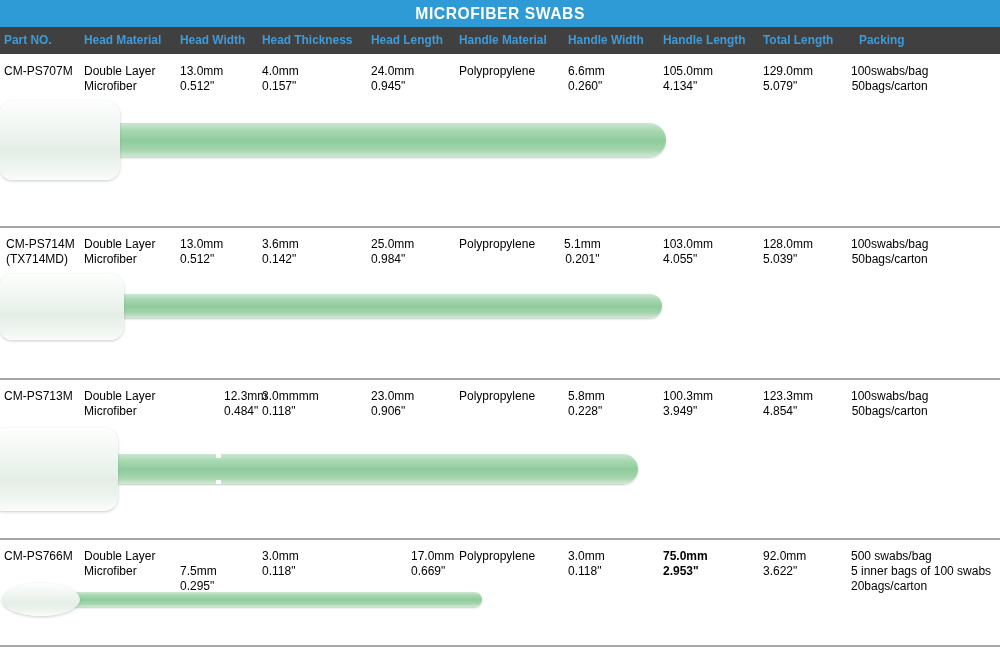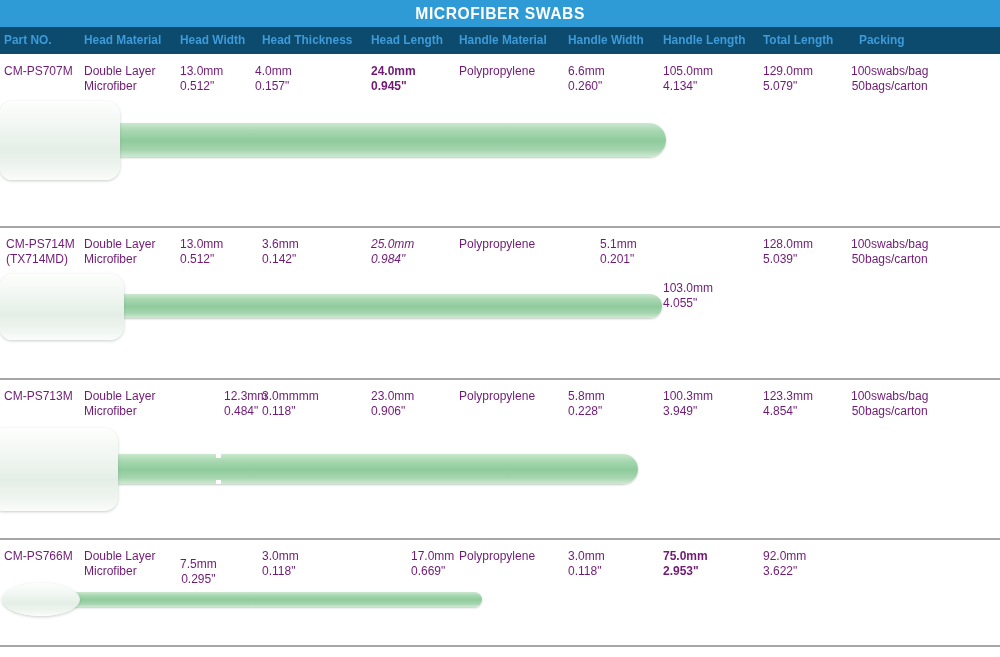--- a/index.html
+++ b/index.html
@@ -31,21 +31,21 @@
     font-weight: bold;
     letter-spacing: 0.6px;
     transform: scaleX(0.92);
     font-family: "Liberation Sans", sans-serif;
   }
 
   
   .col-header {
     position: relative;
     height: 27px;
-    background: #0c4a6e;
+    background: #404040;
   }
   .col-header .col-label {
     position: absolute;
     top: 6px;
     color: #3d9bd9;
     font-size: 12.5px;
     font-weight: bold;
     white-space: nowrap;
     transform: scaleX(0.95);
     transform-origin: left center;
@@ -58,21 +58,21 @@
   .row {
     position: relative;
     border-top: 2px solid #a6a6a8;
     background: #ffffff;
   }
   .row.first { border-top: none; }
   .spec-cell {
     position: absolute;
     font-size: 12px;
     line-height: 15px;
-    color: #701a75;
+    color: #000000;
     white-space: nowrap;
   }
   .spec-cell .ln { display: block; }
   .spec-cell.center-lines { text-align: center; }
 
   
   .swab {
     position: absolute;
   }
   .swab .handle {
@@ -144,25 +144,25 @@
         <span class="ln">CM-PS707M</span>
       </span>
     <span class="spec-cell" style="left:84px;  top:10px;">
         <span class="ln">Double Layer</span>
         <span class="ln">Microfiber</span>
       </span>
     <span class="spec-cell" style="left:180px; top:10px;">
         <span class="ln">13.0mm</span>
         <span class="ln">0.512"</span>
       </span>
-    <span class="spec-cell" style="left:255px; top:10px;">
+    <span class="spec-cell" style="left:262px; top:10px;">
         <span class="ln">4.0mm</span>
         <span class="ln">0.157"</span>
       </span>
-    <span class="spec-cell" style="left:371px; top:10px;font-weight:bold;">
+    <span class="spec-cell" style="left:371px; top:10px;">
         <span class="ln">24.0mm</span>
         <span class="ln">0.945"</span>
       </span>
     <span class="spec-cell" style="left:459px; top:10px;">
         <span class="ln">Polypropylene</span>
       </span>
     <span class="spec-cell" style="left:568px; top:10px;">
         <span class="ln">6.6mm</span>
         <span class="ln">0.260"</span>
       </span>
@@ -195,32 +195,32 @@
         <span class="ln">Microfiber</span>
       </span>
     <span class="spec-cell" style="left:180px; top:9px;">
         <span class="ln">13.0mm</span>
         <span class="ln">0.512"</span>
       </span>
     <span class="spec-cell" style="left:262px; top:9px;">
         <span class="ln">3.6mm</span>
         <span class="ln">0.142"</span>
       </span>
-    <span class="spec-cell" style="left:371px; top:9px;font-style:italic;">
+    <span class="spec-cell" style="left:371px; top:9px;">
         <span class="ln">25.0mm</span>
         <span class="ln">0.984"</span>
       </span>
     <span class="spec-cell" style="left:459px; top:9px;">
         <span class="ln">Polypropylene</span>
       </span>
-    <span class="spec-cell" style="left:600px; top:9px;">
+    <span class="spec-cell" style="left:564px; top:9px;text-align:center;">
         <span class="ln">5.1mm</span>
         <span class="ln">0.201"</span>
       </span>
-    <span class="spec-cell" style="left:663px; top:9px;margin-top:44px;">
+    <span class="spec-cell" style="left:663px; top:9px;">
         <span class="ln">103.0mm</span>
         <span class="ln">4.055"</span>
       </span>
     <span class="spec-cell" style="left:763px; top:9px;">
         <span class="ln">128.0mm</span>
         <span class="ln">5.039"</span>
       </span>
     <span class="spec-cell center-lines" style="left:851px; top:9px;">
         <span class="ln">100swabs/bag</span>
         <span class="ln">50bags/carton</span>
@@ -281,21 +281,21 @@
   </div>
 
   <div class="row" style="height:118px;">
     <span class="spec-cell" style="left:4px;   top:9px;">
         <span class="ln">CM-PS766M</span>
       </span>
     <span class="spec-cell" style="left:84px;  top:9px;">
         <span class="ln">Double Layer</span>
         <span class="ln">Microfiber</span>
       </span>
-    <span class="spec-cell" style="left:180px; top:17px;text-align:center;">
+    <span class="spec-cell" style="left:180px; top:24px;">
         <span class="ln">7.5mm</span>
         <span class="ln">0.295"</span>
       </span>
     <span class="spec-cell" style="left:262px; top:9px;">
         <span class="ln">3.0mm</span>
         <span class="ln">0.118"</span>
       </span>
     <span class="spec-cell" style="left:371px; top:9px;margin-left:40px;">
         <span class="ln">17.0mm</span>
         <span class="ln">0.669"</span>
@@ -307,20 +307,25 @@
         <span class="ln">3.0mm</span>
         <span class="ln">0.118"</span>
       </span>
     <span class="spec-cell" style="left:663px; top:9px;font-weight:bold;">
         <span class="ln">75.0mm</span>
         <span class="ln">2.953"</span>
       </span>
     <span class="spec-cell" style="left:763px; top:9px;">
         <span class="ln">92.0mm</span>
         <span class="ln">3.622"</span>
+      </span>
+    <span class="spec-cell" style="left:851px; top:9px;">
+        <span class="ln">500 swabs/bag</span>
+        <span class="ln">5 inner bags of 100 swabs</span>
+        <span class="ln">20bags/carton</span>
       </span>
 
     <div class="swab" style="left:2px; top:43px; width:490px; height:34px;">
       <div class="handle rounded-tip" style="left:66px; top:9px; width:414px; height:15px;"></div>
       <div class="head oval" style="left:0px; top:0px; width:78px; height:33px;"></div>
     </div>
   </div>
 
 </div>
 

